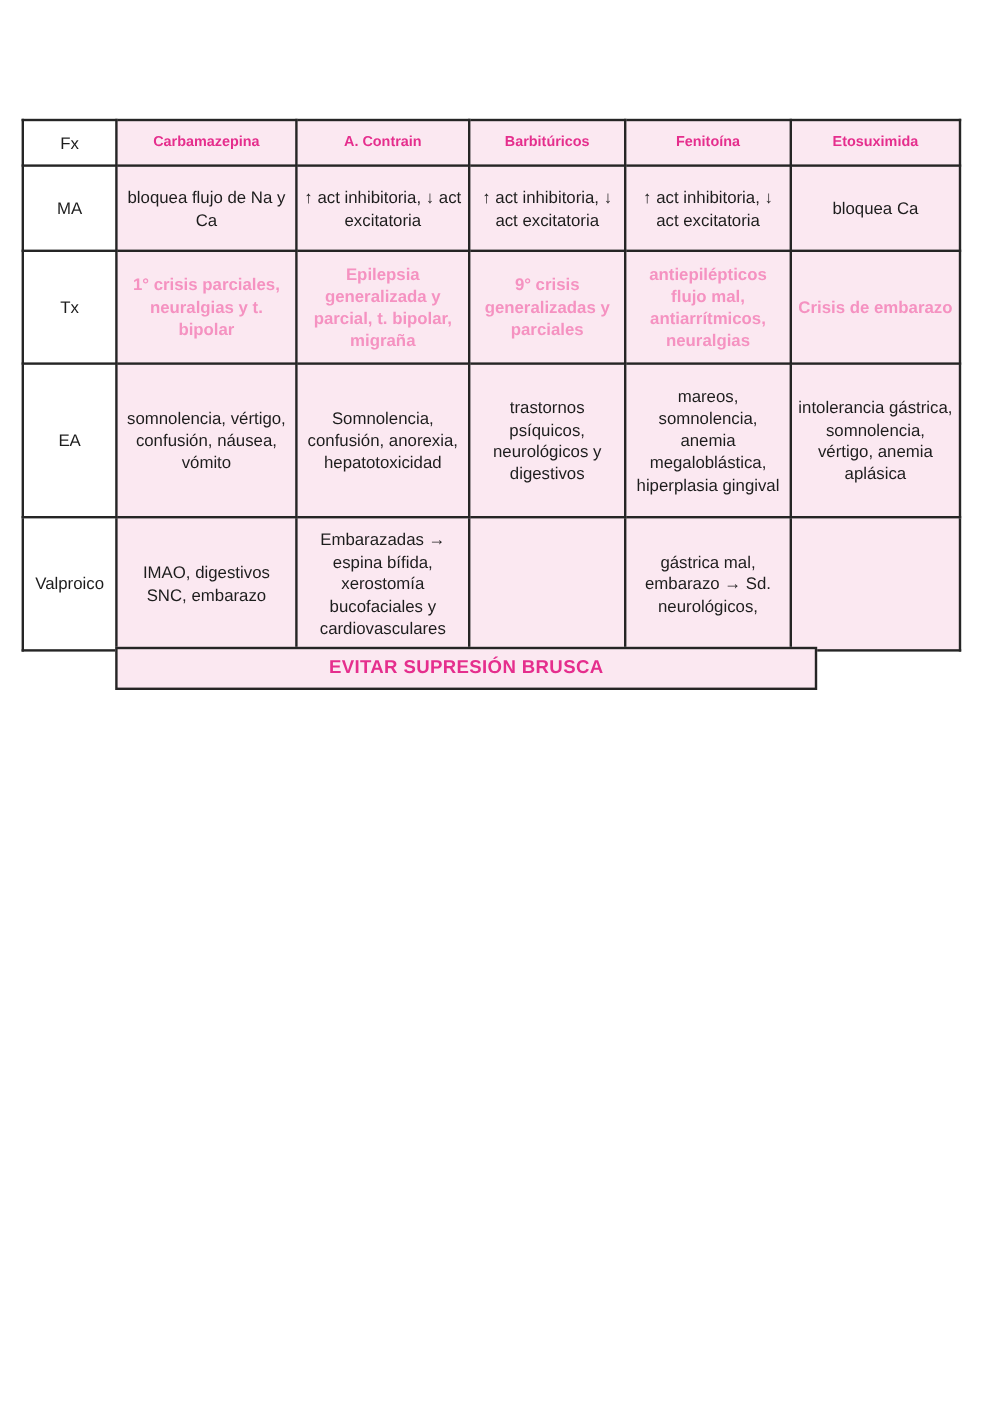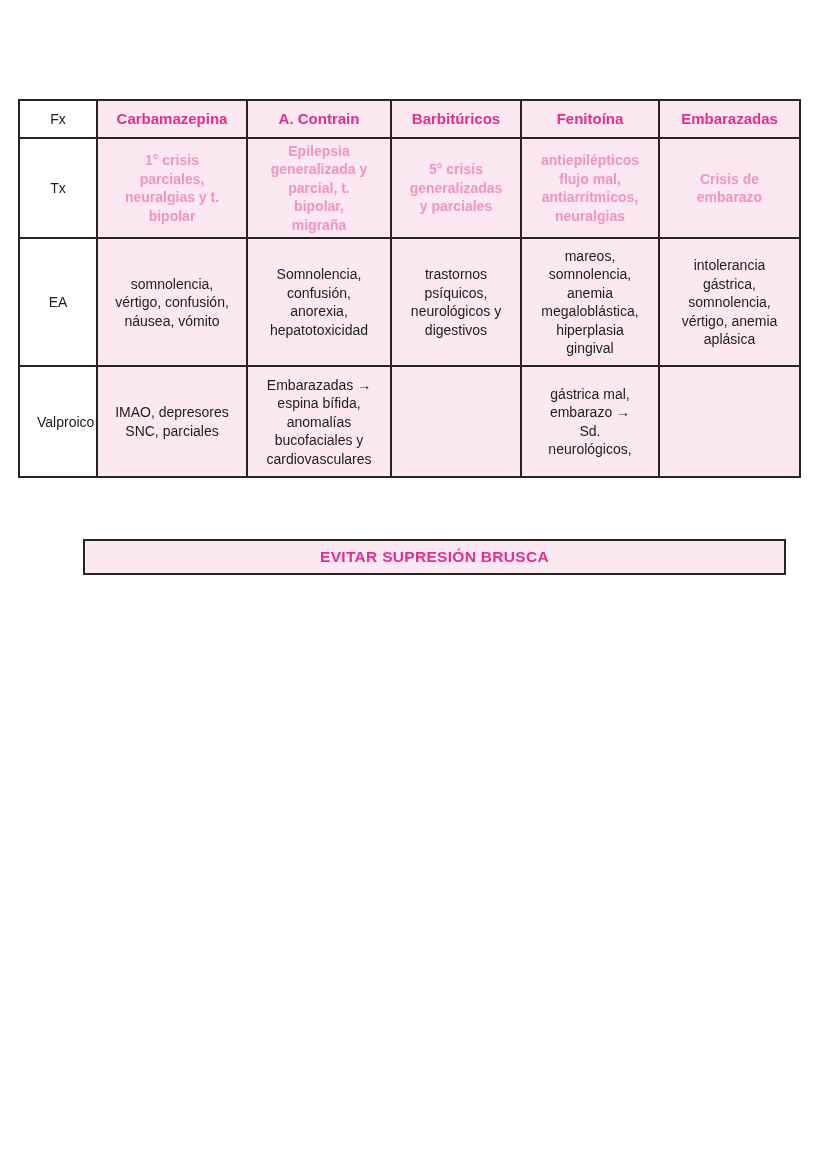--- a/index.html
+++ b/index.html
@@ -15,49 +15,49 @@
   table.drug-table {
     position:absolute; left:18px; top:99px;
     width:781px;
     border-collapse:collapse;
     table-layout:fixed;
   }
   .drug-table th, .drug-table td {
     border:2px solid #252525;
     text-align:center;
     vertical-align:middle;
-    padding:3px 17px;
+    padding:3px 5px;
     font-size:14px;
     line-height:1.32;
     background:#fbe8f1;
     font-weight:normal;
   }
   .drug-table .rowhead {
     background:#ffffff;
     color:#1d1d1d;
     font-size:14px;
   }
   .drug-table thead th.drughead {
     color:#e52e8d;
     font-weight:bold;
-    font-size:15px;
+    font-size:12px;
   }
   tr.r-header { height:38px; }
   tr.r-ma { height:71px; }
   tr.r-tx { height:94px; }
   tr.r-ea { height:128px; }
   tr.r-contrain { height:111px; }
   tr.r-tx td.txcell {
     color:#f592c1;
     font-weight:bold;
   }
   .boldseg { font-weight:normal; display:block; }
   .footer-banner {
-    position:absolute; left:83px; top:539px;
-    width:703px; height:36px;
+    position:absolute; left:96px; top:539px;
+    width:585px; height:36px;
     background:#fbe8f1;
     border:2px solid #252525;
     display:flex; align-items:center; justify-content:center;
     color:#e52e8d;
     font-weight:bold;
     font-size:15.5px;
     letter-spacing:0.3px;
   }
 </style>
 </head>
@@ -74,47 +74,55 @@
         <col style="width:138px">
         <col style="width:141px">
     </colgroup>
     <thead>
       <tr class="r-header">
         <th class="rowhead">Fx</th>
         <th class="drughead">Carbamazepina</th>
         <th class="drughead">A. Contrain</th>
         <th class="drughead">Barbitúricos</th>
         <th class="drughead">Fenitoína</th>
-        <th class="drughead">Embarazadas</th>
+        <th class="drughead">Etosuximida</th>
       </tr>
     </thead>
     <tbody>
+      <tr class="r-ma">
+        <th class="rowhead">MA</th>
+        <td>bloquea flujo de Na y Ca</td>
+        <td>↑ act inhibitoria, ↓ act excitatoria</td>
+        <td>↑ act inhibitoria, ↓ act excitatoria</td>
+        <td>↑ act inhibitoria, ↓ act excitatoria</td>
+        <td>bloquea Ca</td>
+      </tr>
       <tr class="r-tx">
         <th class="rowhead">Tx</th>
         <td class="txcell">1° crisis parciales, neuralgias y t. bipolar</td>
         <td class="txcell">Epilepsia generalizada y parcial, t. bipolar, migraña</td>
-        <td class="txcell">5° crisis generalizadas y parciales</td>
+        <td class="txcell">9° crisis generalizadas y parciales</td>
         <td class="txcell">antiepilépticos flujo mal, antiarrítmicos, neuralgias</td>
         <td class="txcell">Crisis de embarazo</td>
       </tr>
       <tr class="r-ea">
         <th class="rowhead">EA</th>
         <td>somnolencia, vértigo, confusión, náusea, vómito</td>
         <td>Somnolencia, confusión, anorexia, hepatotoxicidad</td>
         <td>trastornos psíquicos, neurológicos y digestivos</td>
         <td>
           <span>mareos, somnolencia, anemia megaloblástica,</span>
           <span class="boldseg">hiperplasia gingival</span>
         </td>
         <td>intolerancia gástrica, somnolencia, vértigo, anemia aplásica</td>
       </tr>
       <tr class="r-contrain">
         <th class="rowhead">Valproico</th>
-        <td>IMAO, depresores SNC, parciales</td>
-        <td>Embarazadas → espina bífida, anomalías bucofaciales y cardiovasculares</td>
+        <td>IMAO, digestivos SNC, embarazo</td>
+        <td>Embarazadas → espina bífida, xerostomía bucofaciales y cardiovasculares</td>
         <td></td>
         <td>
           <span>gástrica mal,</span>
           <span class="boldseg">embarazo → Sd. neurológicos,</span>
         </td>
         <td></td>
       </tr>
     </tbody>
   </table>
 

